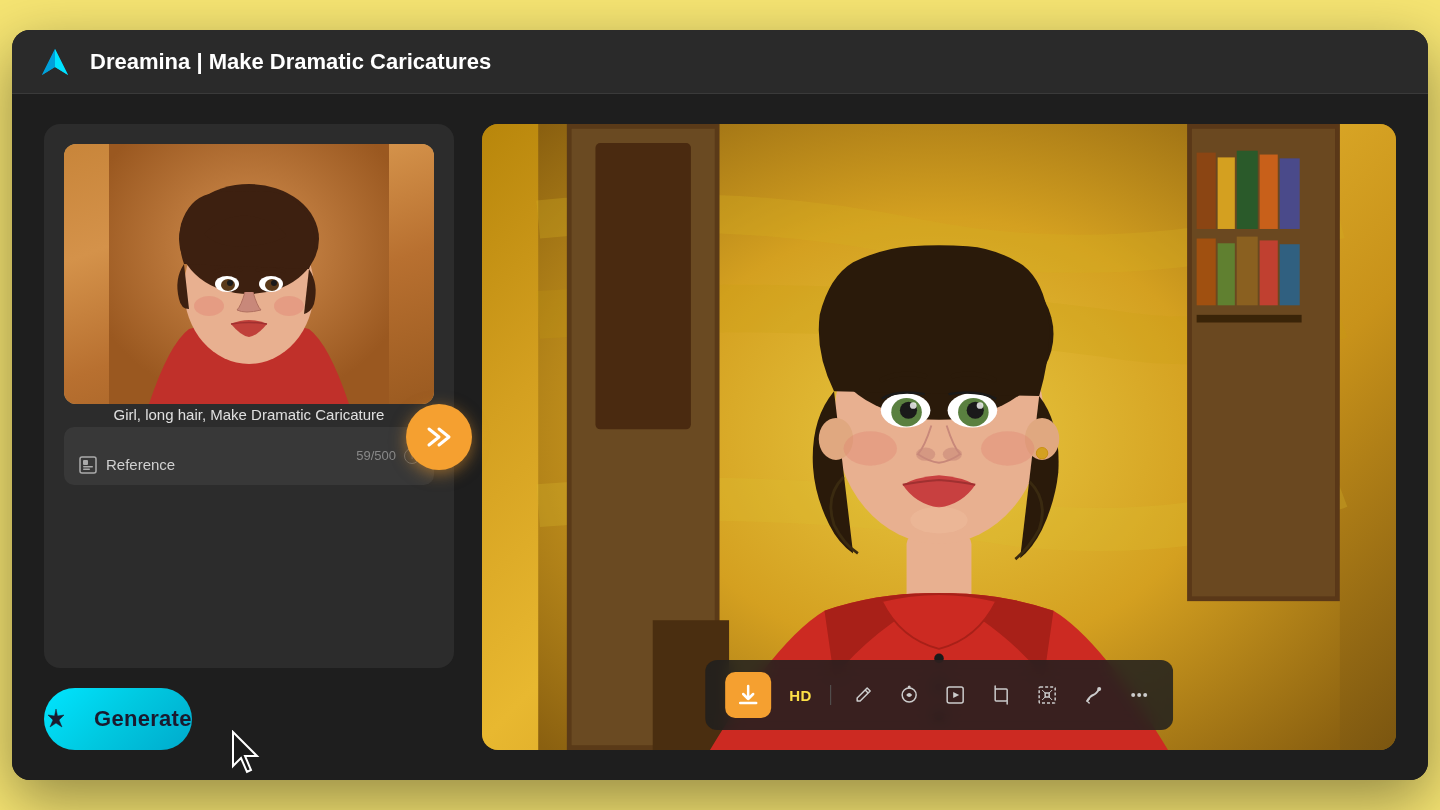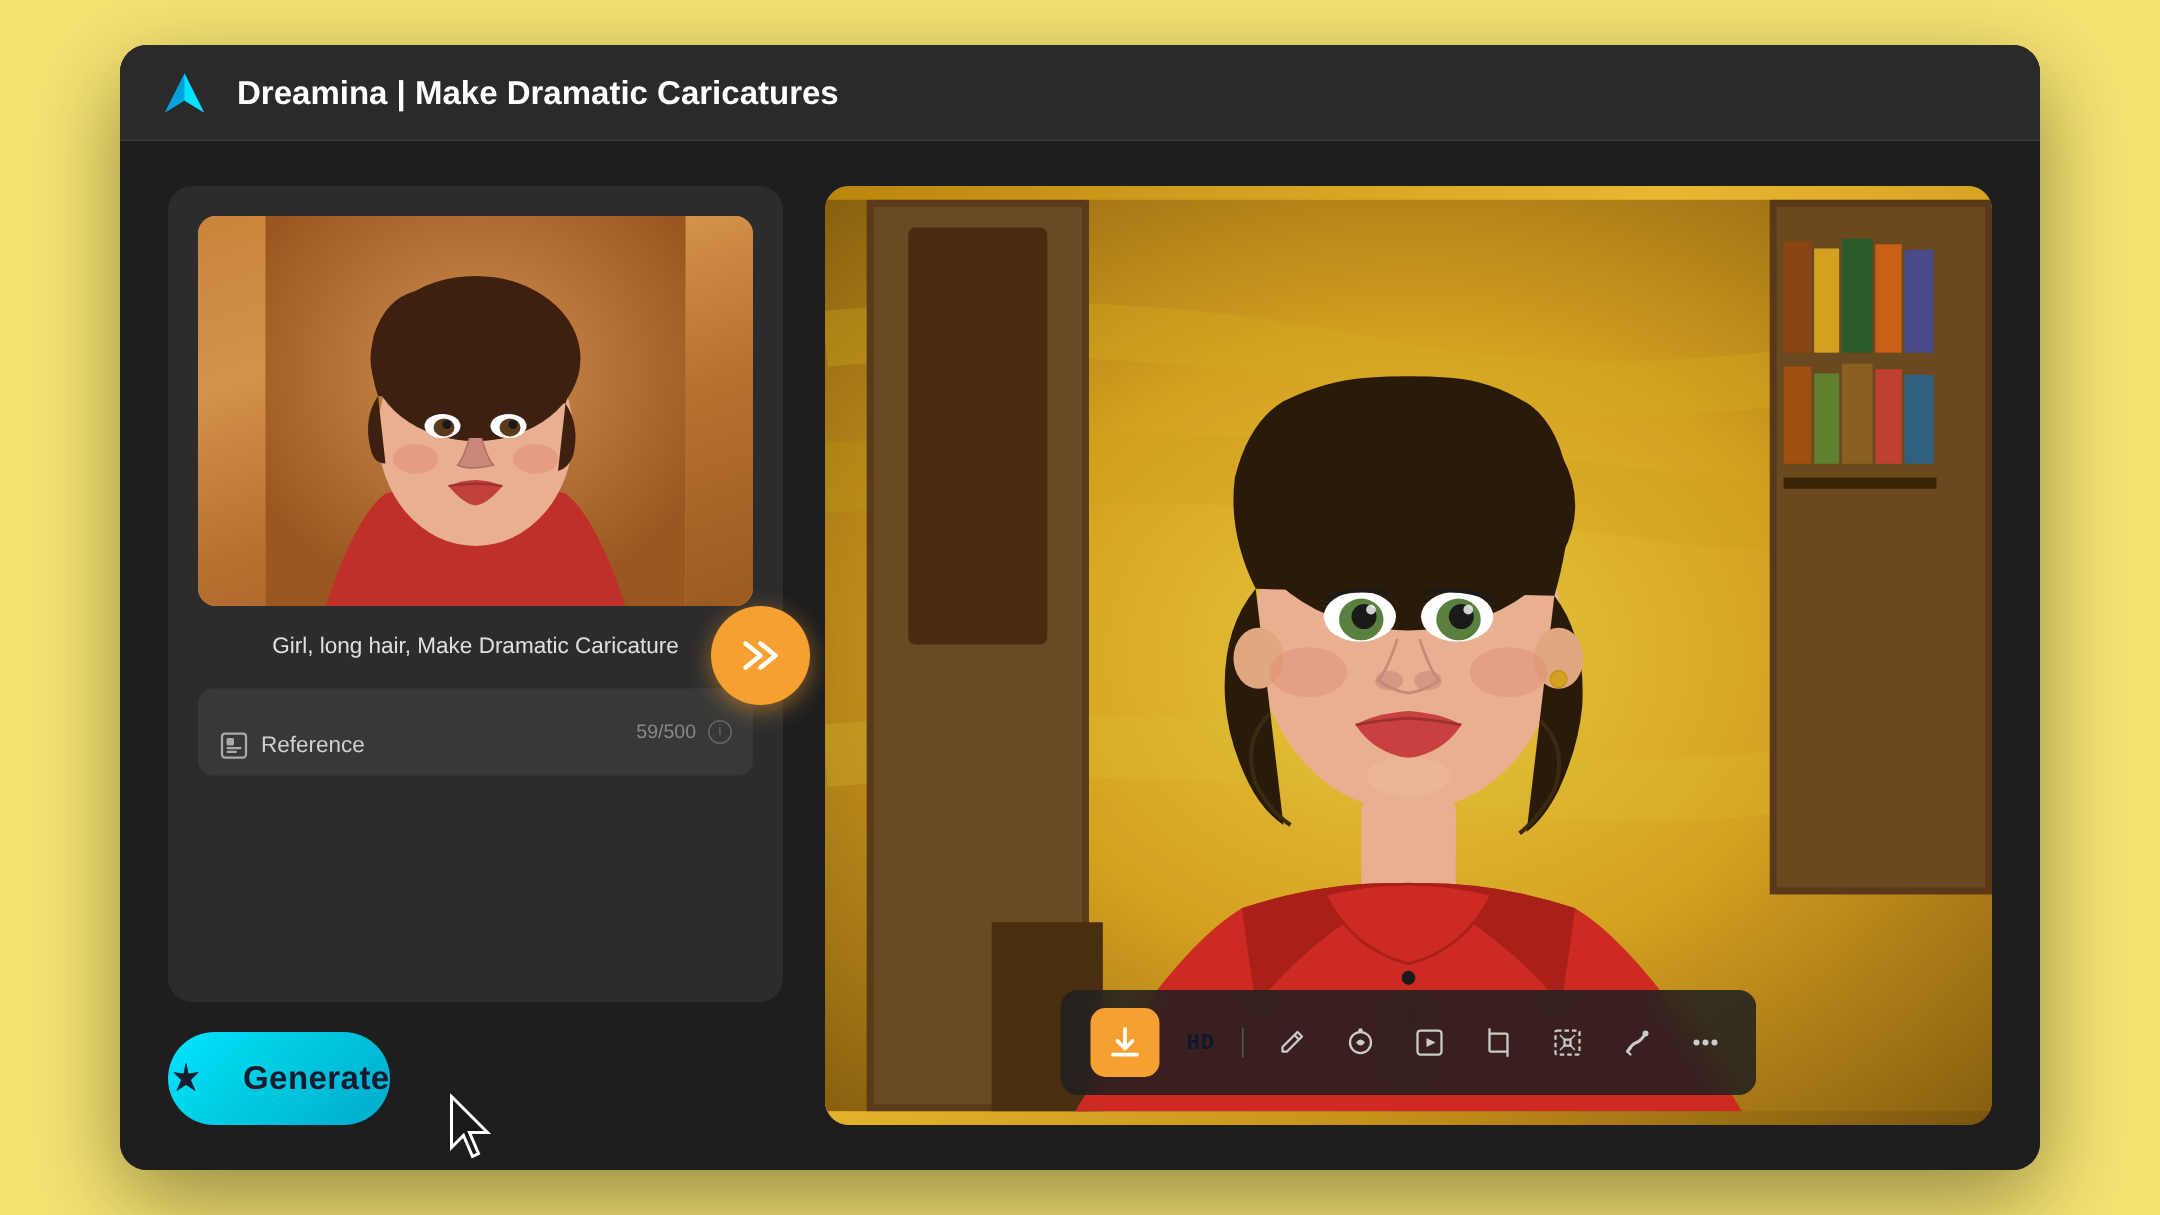--- a/index.html
+++ b/index.html
@@ -9,21 +9,21 @@
       height: 810px;
       background: #f5e472;
       display: flex;
       align-items: center;
       justify-content: center;
       font-family: -apple-system, BlinkMacSystemFont, 'Segoe UI', sans-serif;
       overflow: hidden;
     }
 
     .browser-window {
-      width: 1280px;
+      width: 1416px;
       height: 750px;
       background: #1e1e1e;
       border-radius: 18px;
       overflow: hidden;
       display: flex;
       flex-direction: column;
       box-shadow: 0 20px 60px rgba(0,0,0,0.4);
     }
 
     .browser-titlebar {
@@ -66,21 +66,21 @@
       gap: 20px;
       height: 100%;
     }
 
     .input-card {
       background: #2c2c2c;
       border-radius: 16px;
       padding: 20px;
       display: flex;
       flex-direction: column;
-      gap: 16px;
+      gap: 0;
       flex: 1;
     }
 
     .reference-image-container {
       width: 100%;
       height: 260px;
       border-radius: 12px;
       overflow: hidden;
       background: #c8a060;
       position: relative;
@@ -249,25 +249,24 @@
       width: 46px;
       height: 46px;
       display: flex;
       align-items: center;
       justify-content: center;
       cursor: pointer;
       flex-shrink: 0;
     }
 
     .toolbar-hd {
-      color: #0f172a;
+      color: #fde047;
       font-size: 15px;
       font-weight: 700;
       letter-spacing: 0.5px;
-      font-family: Liberation Mono, monospace;
     }
 
     .toolbar-divider {
       width: 1px;
       height: 20px;
       background: #555;
     }
 
     .toolbar-icon-btn {
       width: 28px;

